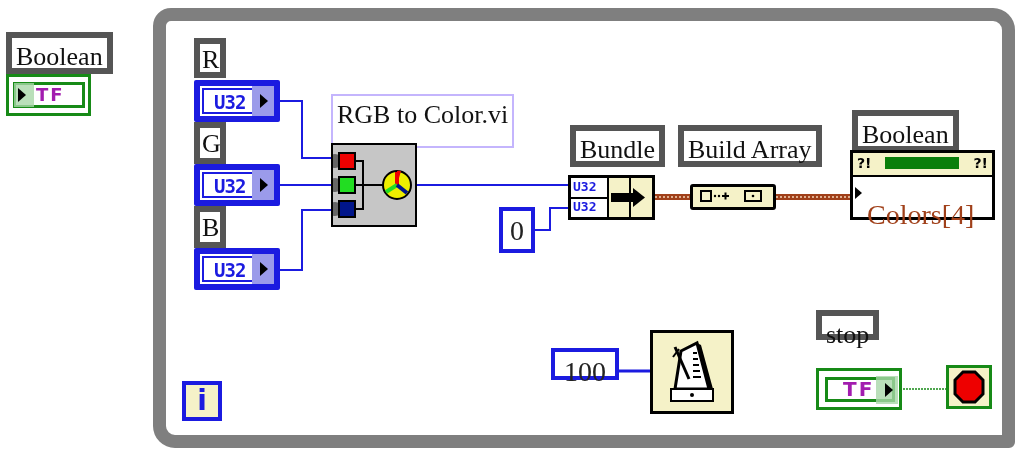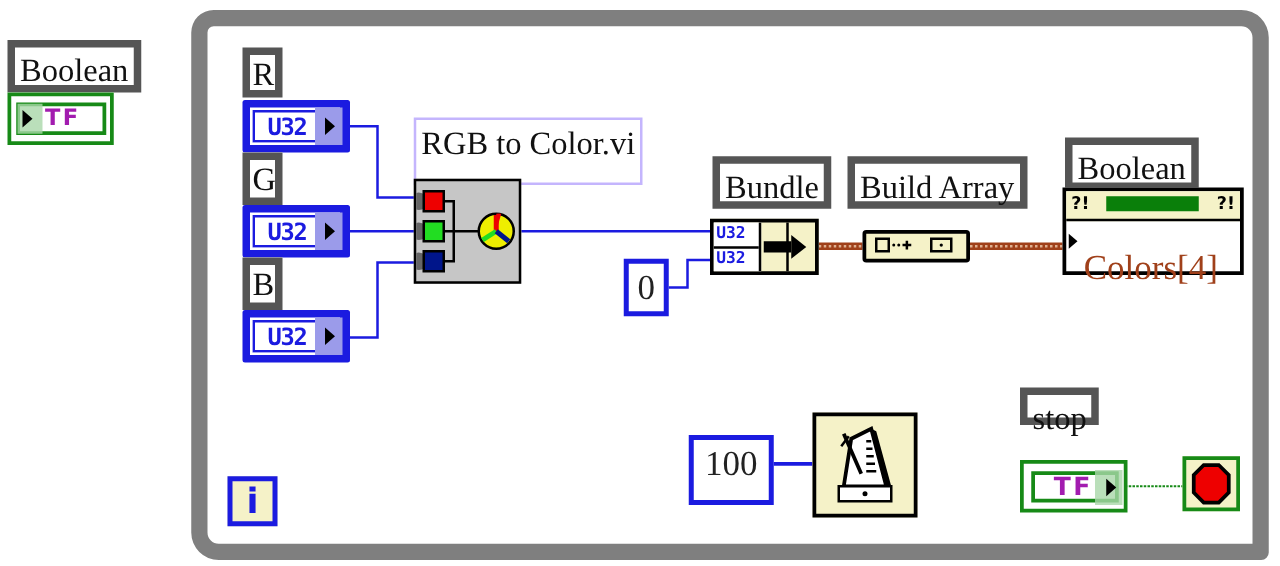--- a/index.html
+++ b/index.html
@@ -145,21 +145,21 @@
 <div class="indicator">
   <div class="abs" style="left:0;top:0;width:139px;height:22px;background:#f5f2c8;border-bottom:2px solid #000;">
     <span class="abs" style="left:4px;top:0;font-family:'DejaVu Sans',sans-serif;font-weight:bold;font-size:14px;line-height:20px;">?!</span>
     <div class="abs" style="left:32px;top:4px;width:74px;height:12px;background:#0a7f0a;"></div>
     <span class="abs" style="right:4px;top:0;font-family:'DejaVu Sans',sans-serif;font-weight:bold;font-size:14px;line-height:20px;">?!</span>
   </div>
   <div class="abs" style="left:2px;top:34px;border-left:7px solid #000;border-top:6px solid transparent;border-bottom:6px solid transparent;width:0;height:0;"></div>
   <span class="abs" style="left:14px;top:24px;font-size:28px;color:#a0401a;line-height:40px;margin-top:18px;">Colors[4]</span>
 </div>
 
-<div class="numconst" style="left:551px;top:348px;width:68px;height:56px;line-height:40px;">100</div>
+<div class="numconst" style="left:551px;top:348px;width:68px;height:32px;line-height:40px;">100</div>
 <div class="wait">
   <svg width="78" height="78">
     <polygon points="28,18 44,10 56,56 22,56" fill="#fff" stroke="#000" stroke-width="3"></polygon>
     <path d="M44,10 L56,56 L60,56 L48,12 Z" fill="#000"></path>
     <line x1="22" y1="14" x2="36" y2="46" stroke="#000" stroke-width="3"></line>
     <line x1="26" y1="16" x2="20" y2="24" stroke="#000" stroke-width="2"></line>
     <g stroke="#000" stroke-width="2">
       <line x1="40" y1="20" x2="44" y2="20"></line>
         <line x1="40" y1="26" x2="45" y2="26"></line>
       <line x1="40" y1="32" x2="46" y2="32"></line>

